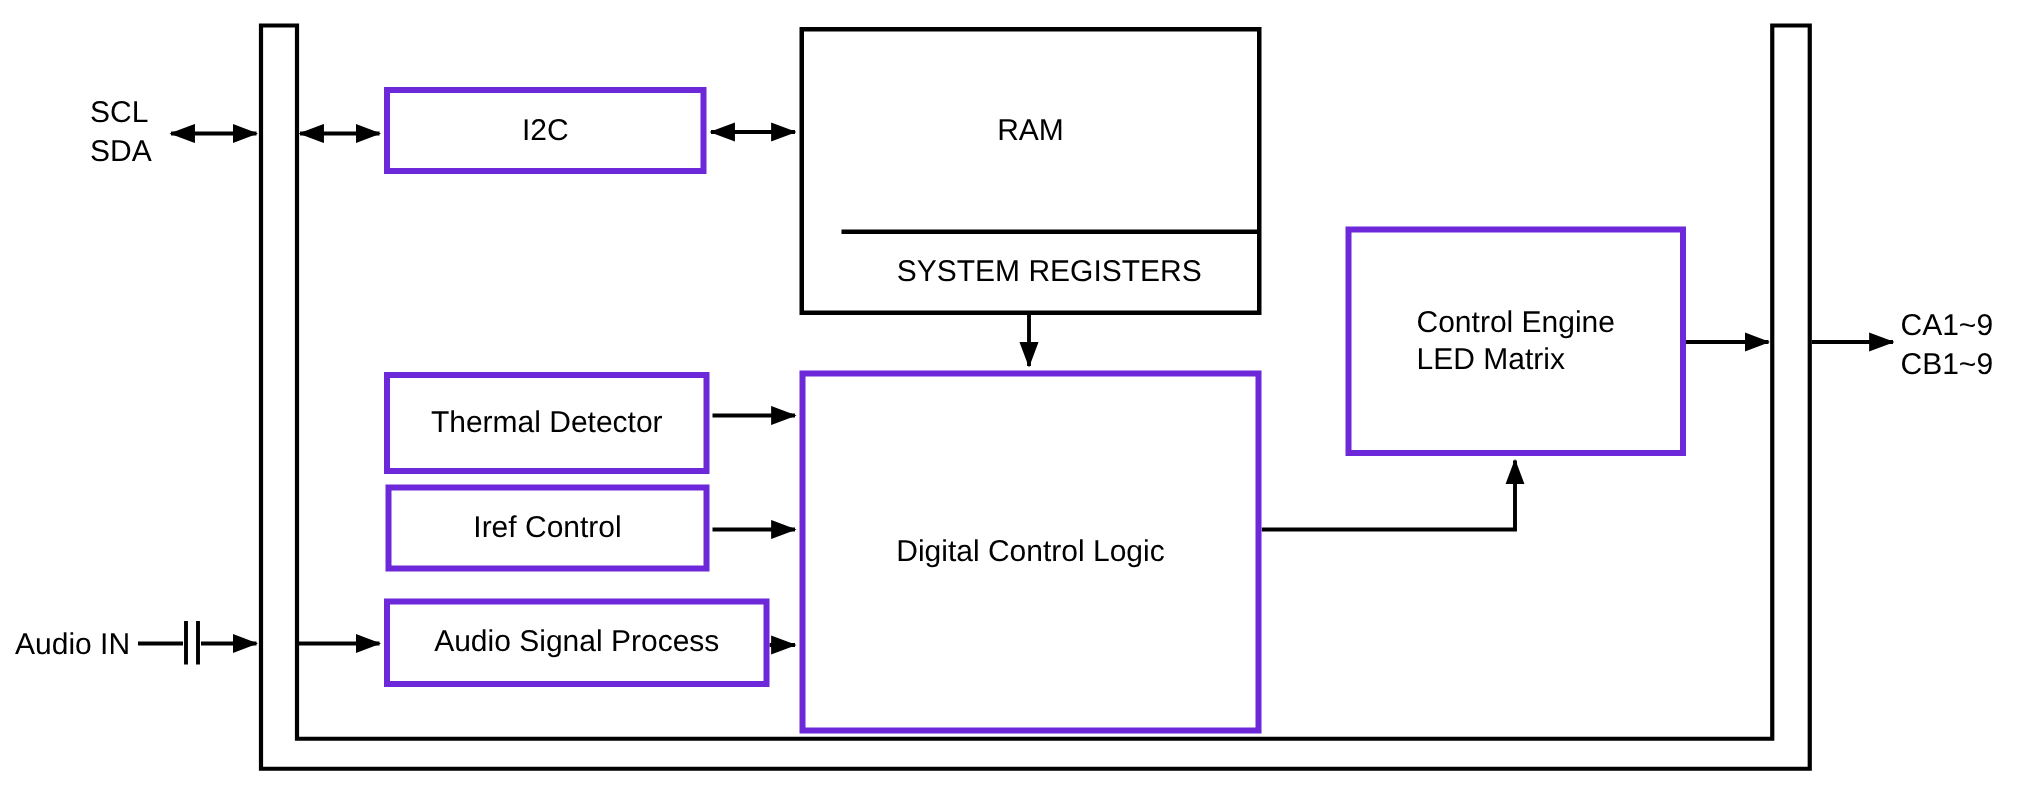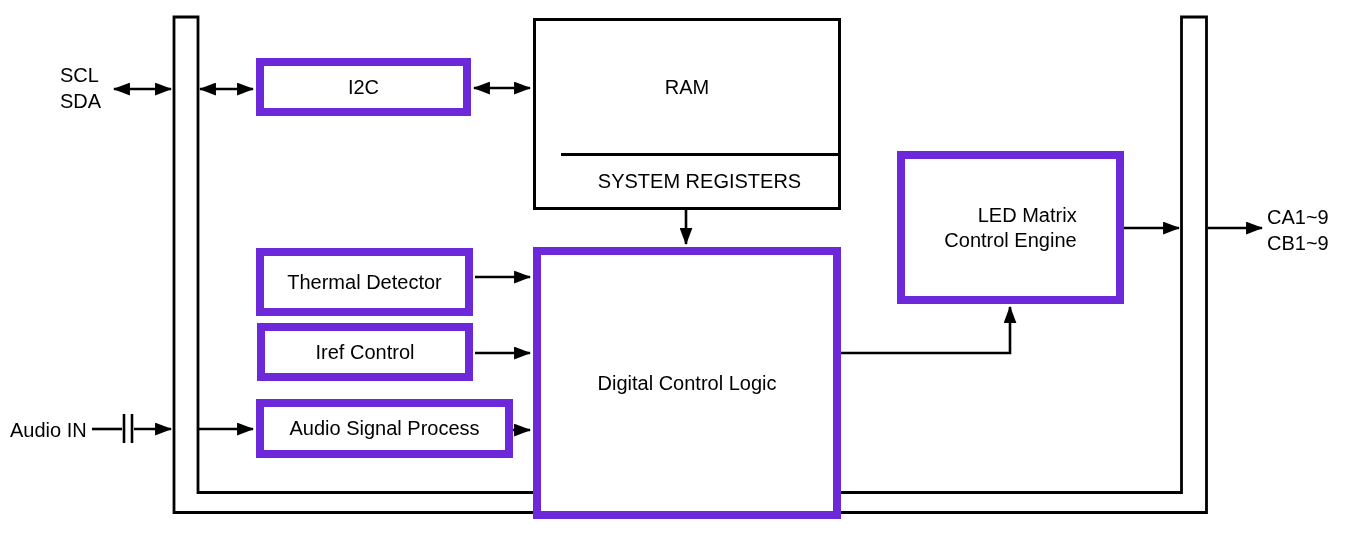--- a/index.html
+++ b/index.html
@@ -13,26 +13,26 @@
     overflow: hidden;
   }
   #wires {
     position: absolute;
     left: 0; top: 0;
     width: 1350px; height: 533px;
   }
   .block {
     position: absolute;
     box-sizing: border-box;
-    border: 8px solid #6d28d9;
+    border: 4px solid #6d28d9;
     background: #ffffff;
     display: flex;
     align-items: center;
     justify-content: center;
-    text-align: right;
+    text-align: left;
     font-size: 20px;
     line-height: 25px;
   }
   .split-block {
     position: absolute;
     box-sizing: border-box;
     border: 3px solid #000000;
     background: #ffffff;
     display: flex;
     flex-direction: column;
@@ -121,22 +121,22 @@
     <div class="split-cell top">RAM</div>
     <div class="split-cell bottom">SYSTEM REGISTERS</div>
   </div>
 
   <div class="block" style="left:256px; top:248px; width:217px; height:68px;">Thermal Detector</div>
 
   <div class="block" style="left:257px; top:323px; width:216px; height:58px;">Iref Control</div>
 
   <div class="block" style="left:256px; top:399px; width:257px; height:59px;">Audio Signal Process</div>
 
-  <div class="block" style="left:533px; top:247px; width:308px; height:272px;">Digital Control Logic</div>
+  <div class="block" style="left:533px; top:247px; width:308px; height:242px;">Digital Control Logic</div>
 
   <div class="block" style="left:897px; top:151px; width:227px; height:153px;">
     <div>
+      <div>Control Engine</div>
       <div>LED Matrix</div>
-      <div>Control Engine</div>
     </div>
   </div>
 
 </div>
 
 </body></html>

